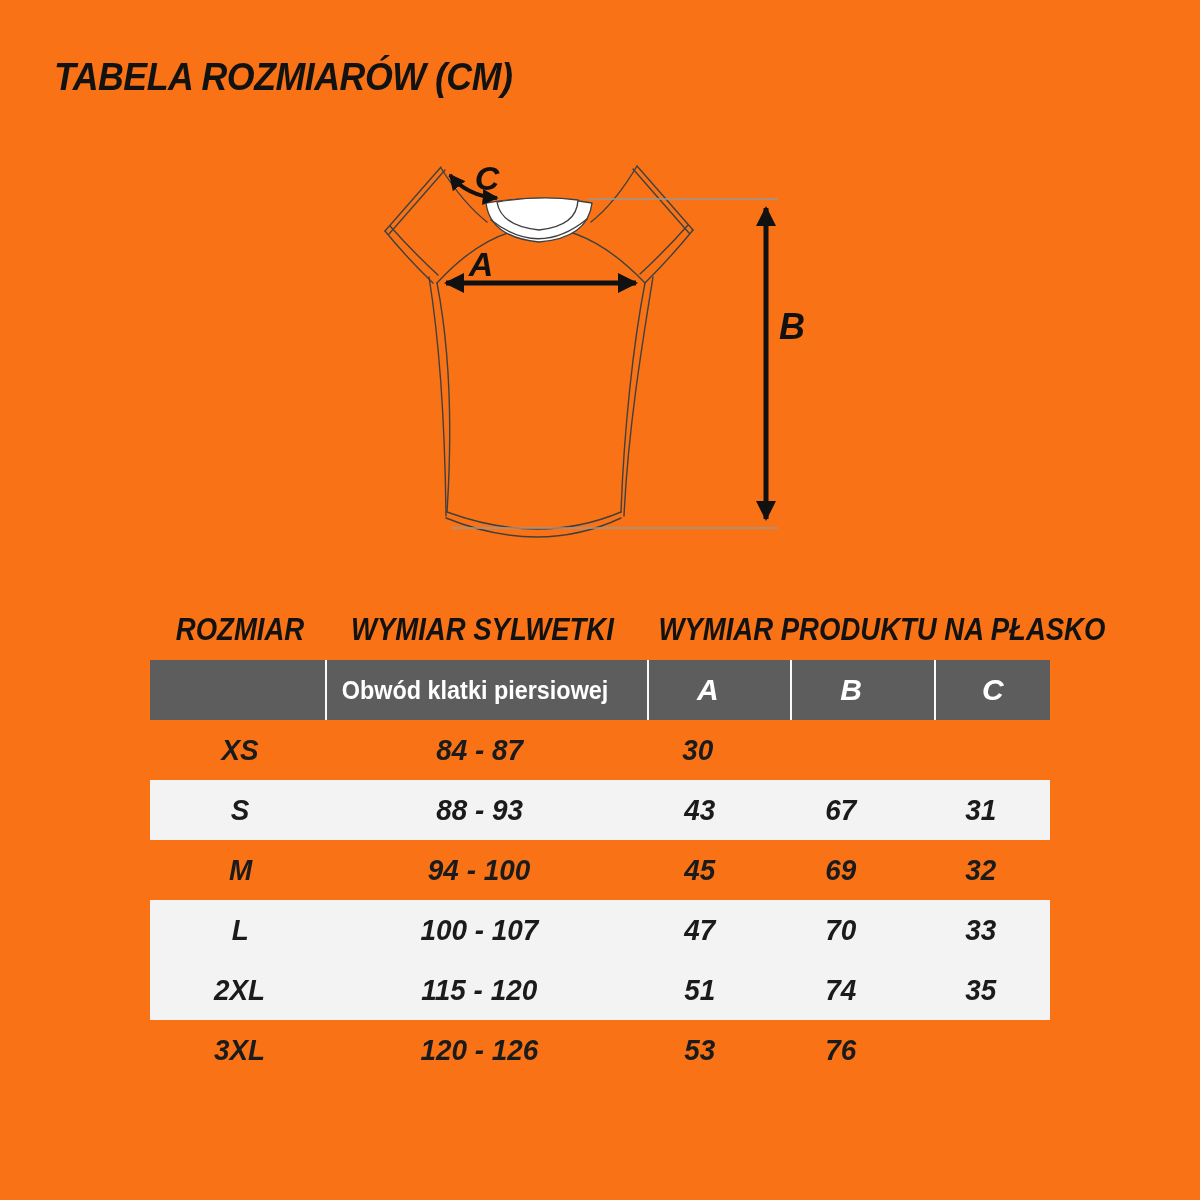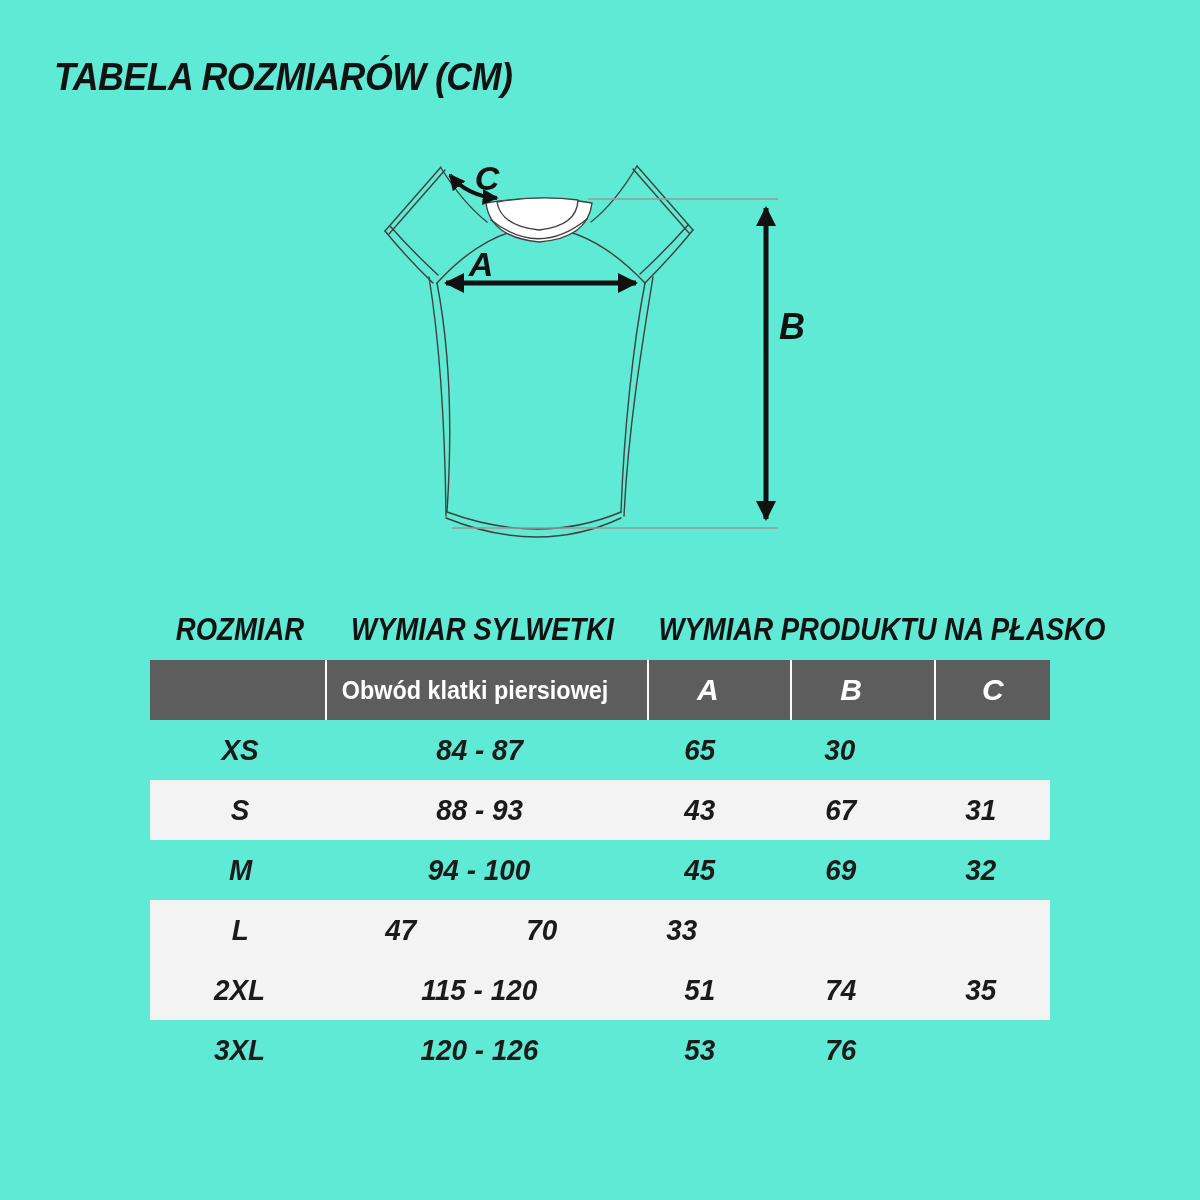--- a/index.html
+++ b/index.html
@@ -1,17 +1,17 @@
 <!DOCTYPE html>
 <html><head>
 <meta charset="utf-8">
 <style>
   html,body { margin:0; padding:0; background:#ffffff; }
   .stage {
-    position:relative; width:1200px; height:1200px; background:#5eead4;
+    position:relative; width:1200px; height:1200px; background:#f97316;
     font-family:"Liberation Sans","DejaVu Sans",sans-serif; color:#1b1b1b; overflow:hidden;
   }
   .title {
     position:absolute; left:54px; top:56px;
     font-size:38px; font-weight:700; font-style:italic; letter-spacing:-0.5px;
     color:#121212; transform:scaleX(0.94); transform-origin:left center; white-space:nowrap;
   }
   .diagram { position:absolute; left:280px; top:140px; width:560px; height:440px; }
 
   .gh {
@@ -119,23 +119,20 @@
       <div class="cell c5">C</div>
     </div>
 
     <div class="trow">
       <div class="cell c1">
           <span class="num">XS</span>
         </div>
       <div class="cell c2">
           <span class="num">84 - 87</span>
         </div>
-      <div class="cell c4">
-          <span class="num">65</span>
-        </div>
       <div class="cell c5">
           <span class="num">30</span>
         </div>
     </div>
 
     <div class="trow alt">
       <div class="cell c1">
           <span class="num">S</span>
         </div>
       <div class="cell c2">
@@ -166,20 +163,23 @@
           <span class="num">69</span>
         </div>
       <div class="cell c5">
           <span class="num">32</span>
         </div>
     </div>
 
     <div class="trow alt">
       <div class="cell c1">
           <span class="num">L</span>
+        </div>
+      <div class="cell c2">
+          <span class="num">100 - 107</span>
         </div>
       <div class="cell c3">
           <span class="num">47</span>
         </div>
       <div class="cell c4">
           <span class="num">70</span>
         </div>
       <div class="cell c5">
           <span class="num">33</span>
         </div>

